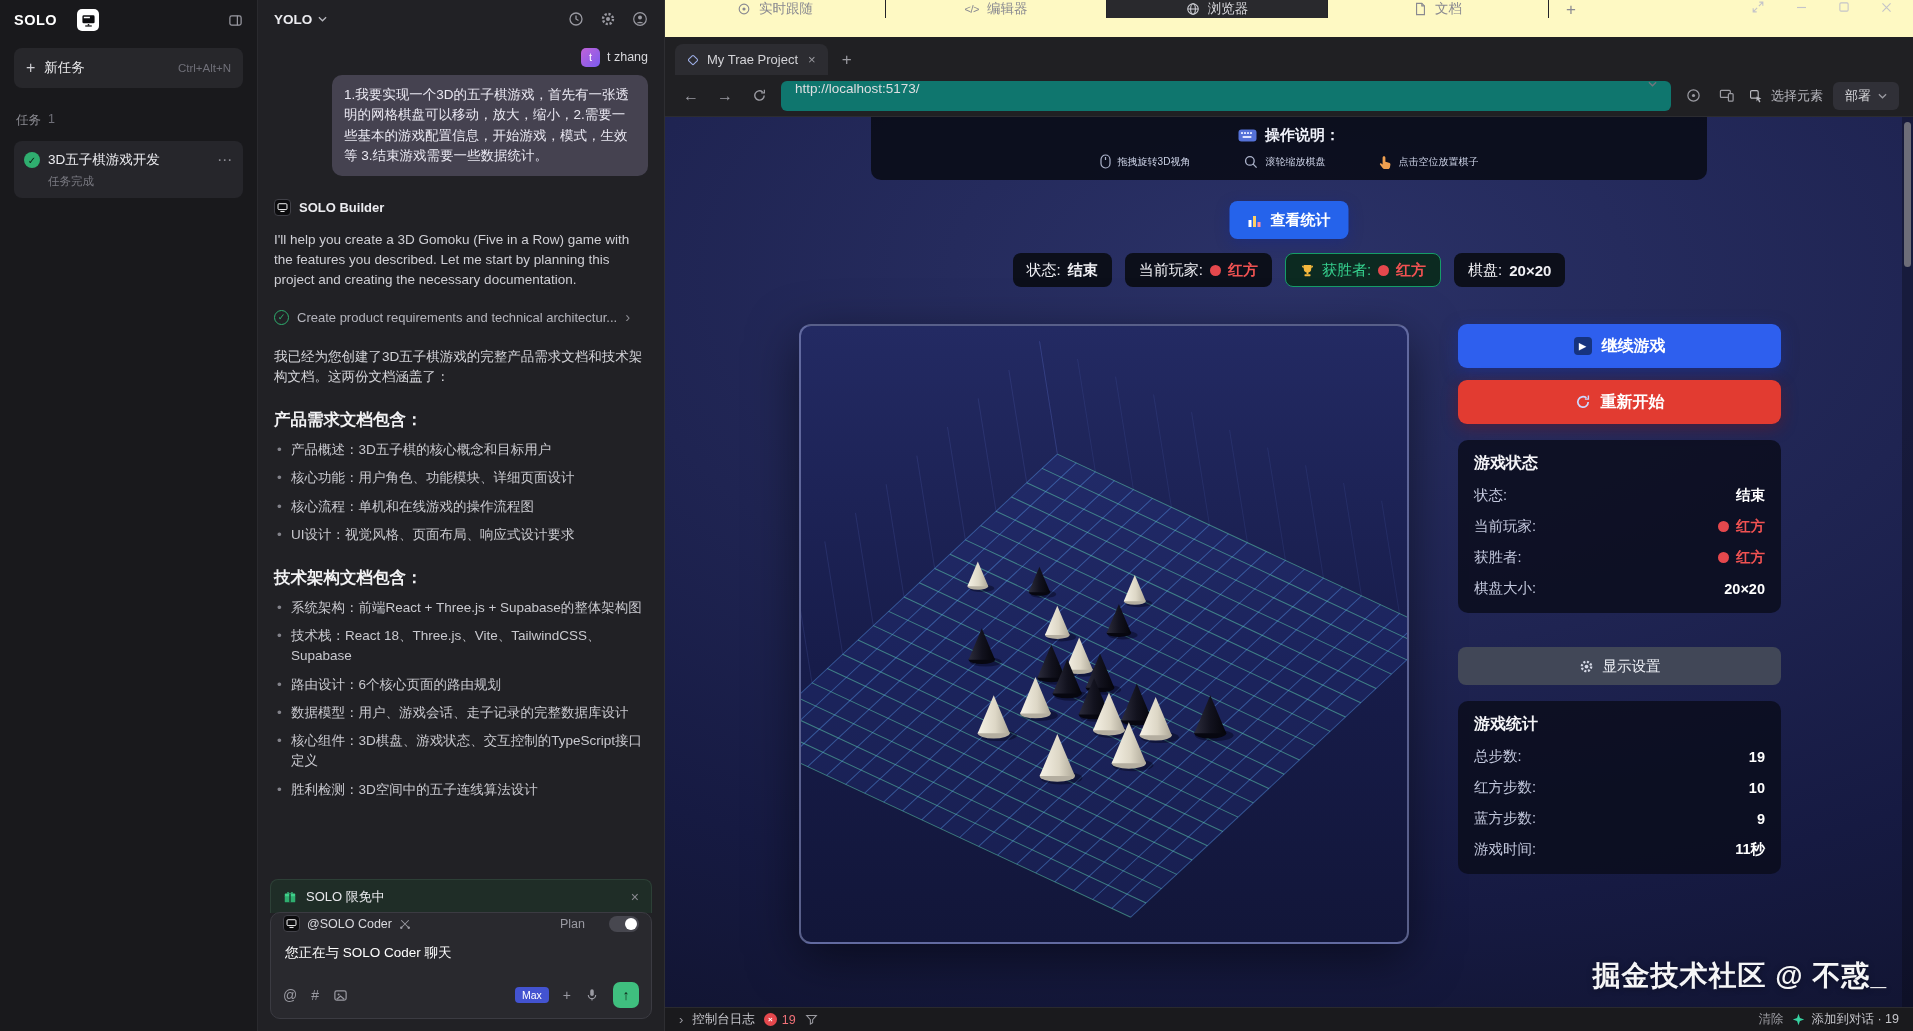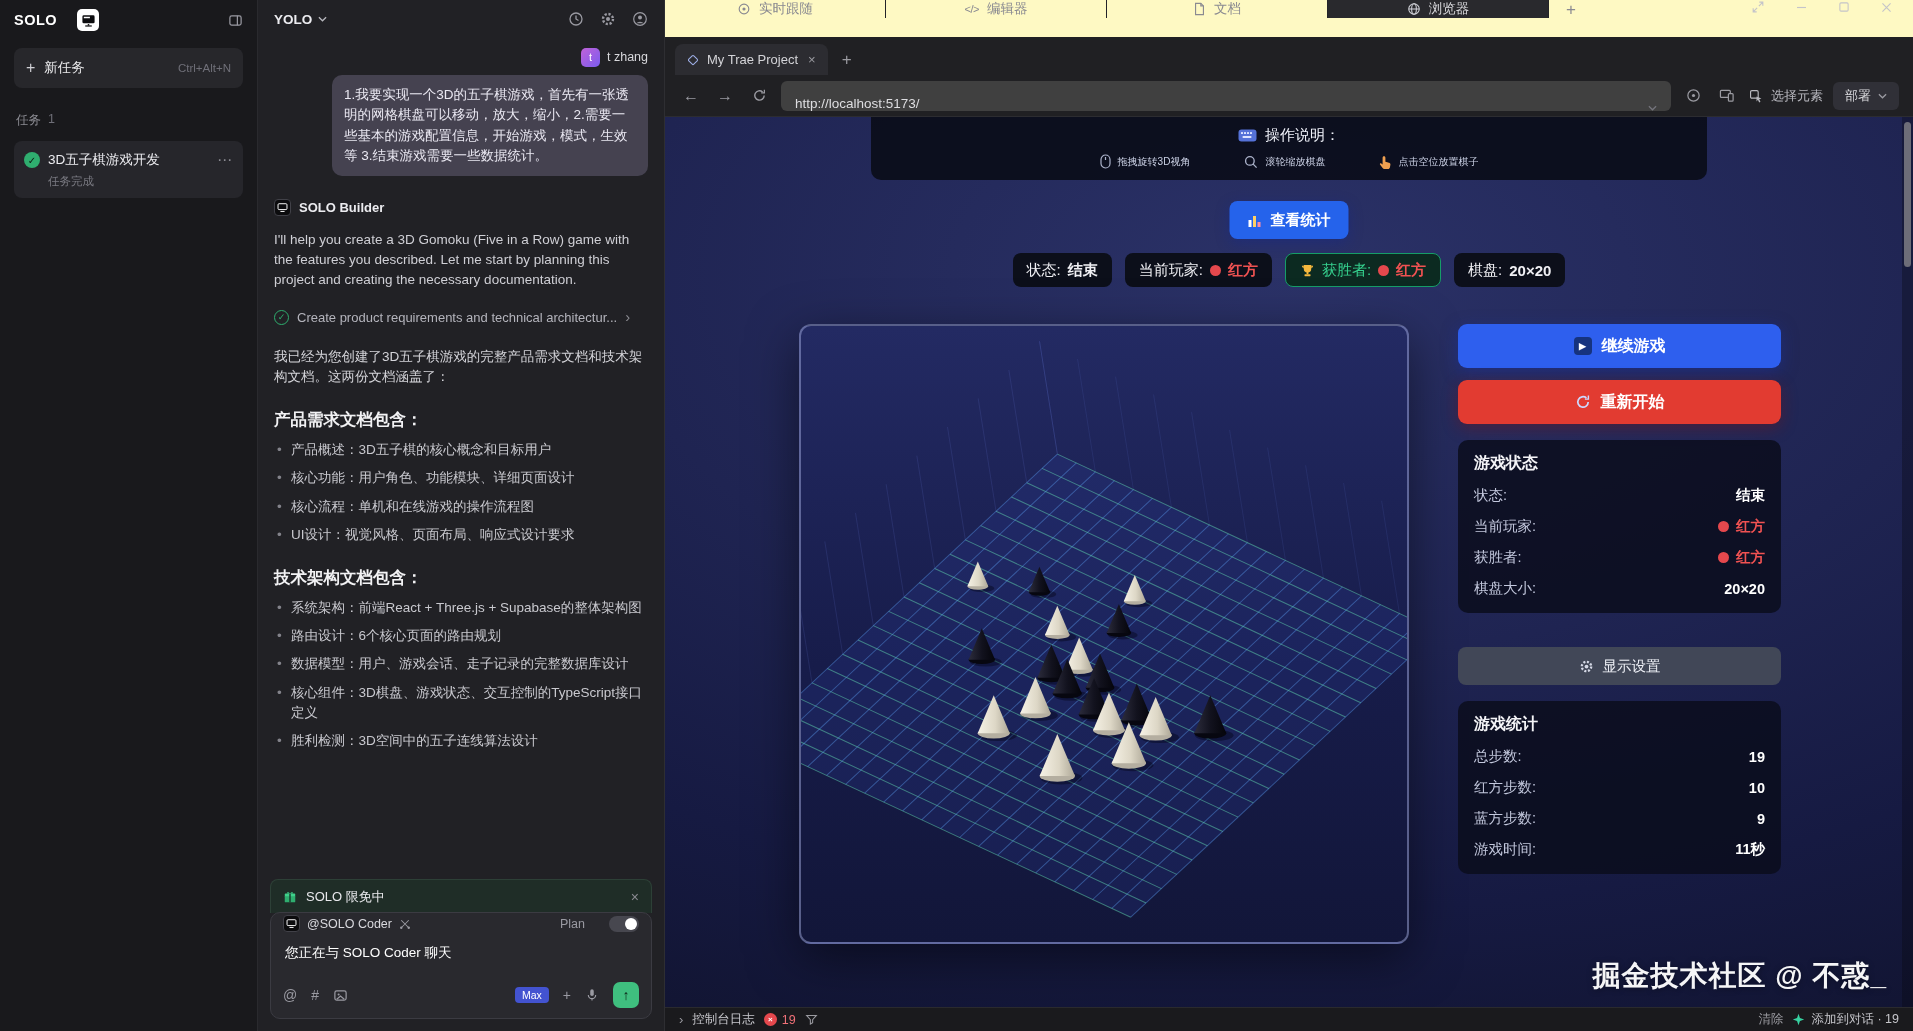--- a/index.html
+++ b/index.html
@@ -86,33 +86,33 @@
 
   .br-tabstrip{height:38px;flex:none;background:#202023;display:flex;align-items:flex-end;padding:0 10px;gap:4px}
   .br-tab{height:31px;background:#2c2c31;border-radius:8px 8px 0 0;display:flex;align-items:center;gap:8px;
     padding:0 12px;font-size:13px;color:#d4d4d8;cursor:pointer}
   .br-tab .x{color:#9a9aa0;font-size:13px;margin-left:2px}
   .br-newtab{height:31px;width:30px;display:flex;align-items:center;justify-content:center;color:#9a9aa0;font-size:17px;cursor:pointer}
 
   .br-navbar{height:42px;flex:none;background:#202023;border-bottom:1px solid #2c2c30;display:flex;align-items:center;
     padding:0 14px;gap:10px}
   .nav-ic{width:24px;display:flex;align-items:center;justify-content:center;color:#9b9ba2;font-size:16px;cursor:pointer}
-  .addr{flex:1;height:30px;background:#404040;border-radius:6px;display:flex;align-items:flex-end;
+  .addr{flex:1;height:30px;background:#0f766e;border-radius:6px;display:flex;align-items:flex-start;
     padding:0 14px;font-size:13.5px;color:#dedee1;cursor:text}
   .addr .caret{margin-left:auto;color:#74747c}
   .sel-el{display:flex;align-items:center;gap:8px;color:#b8b8bf;font-size:13px;cursor:pointer}
   .deploy{background:#30303б;background:#303037;border-radius:6px;height:28px;display:flex;align-items:center;gap:7px;
     padding:0 12px;font-size:13px;color:#dadade;cursor:pointer}
 
   
   .viewport{flex:1;position:relative;overflow:hidden;
     background:radial-gradient(120% 95% at 50% 18%,#2b3268 0%,#1f2452 45%,#161a42 75%,#111430 100%)}
   .pg-help{position:absolute;left:206px;top:0;width:836px;background:rgba(9,11,22,.88);
     border-radius:0 0 10px 10px;padding:9px 0 11px;text-align:center}
-  .pg-help-title{display:flex;align-items:center;justify-content:center;gap:8px;font-size:15px;font-weight:normal;color:#f0f2fa}
+  .pg-help-title{display:flex;align-items:center;justify-content:center;gap:8px;font-size:15px;font-weight:bold;color:#f0f2fa}
   .pg-help-items{display:flex;justify-content:center;gap:54px;margin-top:9px;font-size:10px;color:#ccd2e6}
   .hi{display:flex;align-items:center;gap:7px}
   .pg-stats-btn{position:absolute;left:50%;transform:translateX(-50%);top:84px;height:38px;background:#2563eb;
     border:none;border-radius:8px;color:#fff;font-size:15px;font-weight:bold;display:flex;align-items:center;
     gap:9px;padding:0 18px;cursor:pointer;box-shadow:0 4px 14px rgba(20,40,140,.45)}
   .pg-chips{position:absolute;left:0;width:100%;top:136px;display:flex;justify-content:center;gap:13px}
   .chip{height:34px;background:#0c0f1a;border-radius:8px;display:flex;align-items:center;gap:7px;
     padding:0 14px;font-size:15px;color:#f0f0f4}
   .chip b{font-weight:bold}
   .chip.winner{background:#0c2a21;border:1px solid #169d68}
@@ -263,20 +263,21 @@
       <ul>
         <li>产品概述：3D五子棋的核心概念和目标用户</li>
         <li>核心功能：用户角色、功能模块、详细页面设计</li>
         <li>核心流程：单机和在线游戏的操作流程图</li>
         <li>UI设计：视觉风格、页面布局、响应式设计要求</li>
       </ul>
 
       <h3>技术架构文档包含：</h3>
       <ul>
         <li>系统架构：前端React + Three.js + Supabase的整体架构图</li>
+        <li>技术栈：React 18、Three.js、Vite、TailwindCSS、Supabase</li>
         <li>路由设计：6个核心页面的路由规划</li>
         <li>数据模型：用户、游戏会话、走子记录的完整数据库设计</li>
         <li>核心组件：3D棋盘、游戏状态、交互控制的TypeScript接口定义</li>
         <li>胜利检测：3D空间中的五子连线算法设计</li>
       </ul>
     </div>
 
     <div class="promo">
       <span class="ic">
         <svg width="14" height="14" viewBox="0 0 16 16">
@@ -349,38 +350,38 @@
               <circle cx="8" cy="8" r="5.5" stroke="#8a8a91" stroke-width="1.3"></circle>
               <circle cx="8" cy="8" r="1.8" fill="#8a8a91"></circle>
             </svg>
         </span>
         <span>实时跟随</span>
       </div>
       <div class="ws-tab">
         <span class="code-glyph">&lt;/&gt;</span>
         <span>编辑器</span>
       </div>
-      <div class="ws-tab">
-        <span class="ic">
-          <svg width="13" height="14" viewBox="0 0 14 16" fill="none" stroke="#8a8a91" stroke-width="1.3">
-              <path d="M2.5 1.5h6l3 3v10h-9z"></path>
-              <path d="M8.5 1.5v3h3"></path>
-            </svg>
-        </span>
-        <span>文档</span>
-      </div>
       <div class="ws-tab active">
         <span class="ic">
           <svg width="14" height="14" viewBox="0 0 16 16" fill="none" stroke="#cfd0d6" stroke-width="1.2">
               <circle cx="8" cy="8" r="6"></circle>
               <ellipse cx="8" cy="8" rx="2.7" ry="6"></ellipse>
               <path d="M2 8h12"></path>
             </svg>
         </span>
         <span>浏览器</span>
+      </div>
+      <div class="ws-tab">
+        <span class="ic">
+          <svg width="13" height="14" viewBox="0 0 14 16" fill="none" stroke="#8a8a91" stroke-width="1.3">
+              <path d="M2.5 1.5h6l3 3v10h-9z"></path>
+              <path d="M8.5 1.5v3h3"></path>
+            </svg>
+        </span>
+        <span>文档</span>
       </div>
       <div class="ws-add">+</div>
       <div class="win-controls">
         <span class="ic">
           <svg width="14" height="14" viewBox="0 0 16 16" fill="none" stroke="#c4c4c9" stroke-width="1.3">
               <path d="M9.5 2.5h4v4M13.5 2.5L9 7M6.5 13.5h-4v-4M2.5 13.5L7 9"></path>
             </svg>
         </span>
         <span class="ic">
           <svg width="13" height="13" viewBox="0 0 16 16" stroke="#c4c4c9" stroke-width="1.4">

